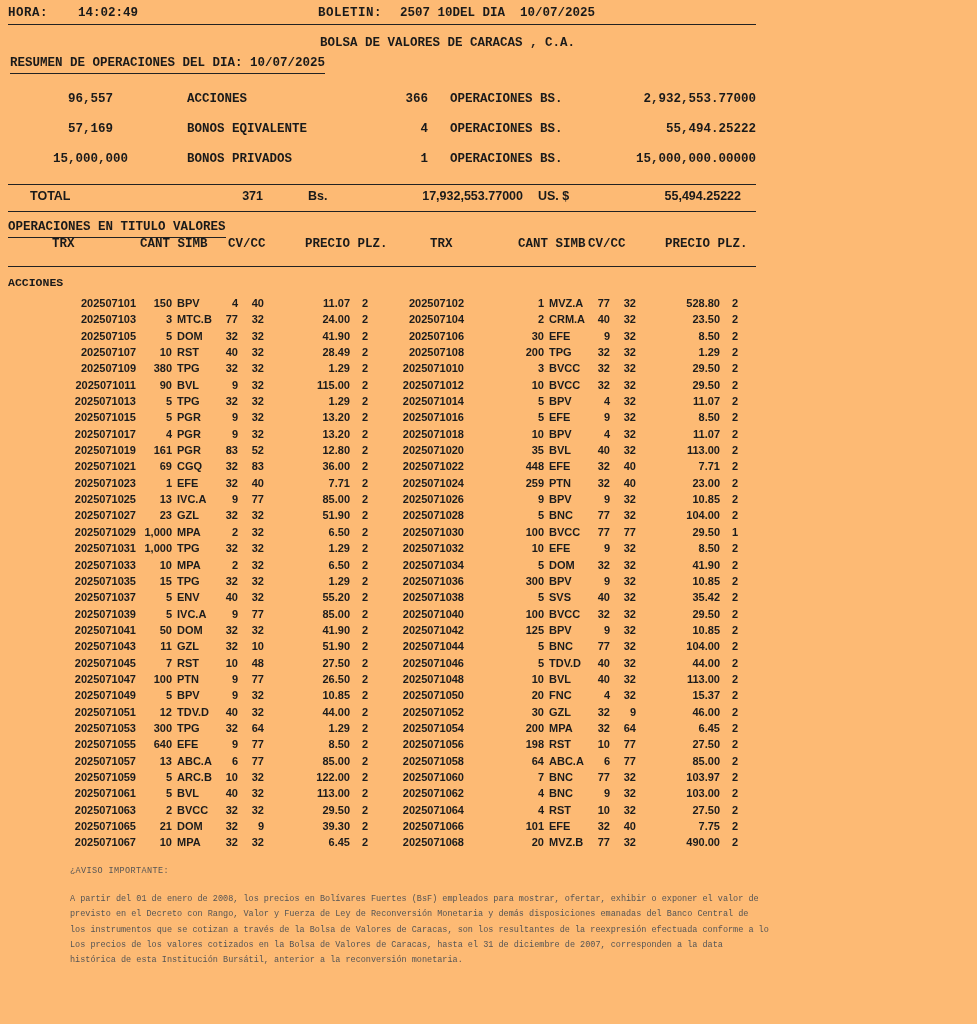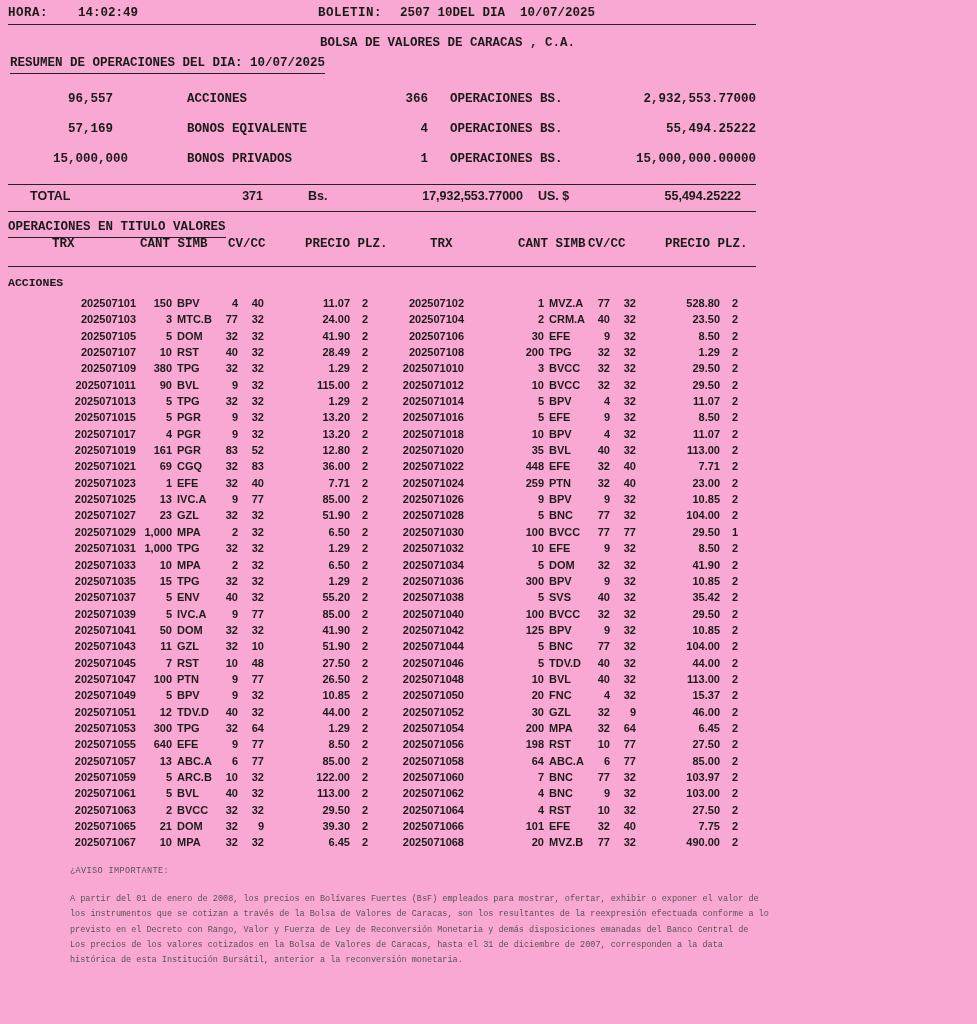--- a/index.html
+++ b/index.html
@@ -1,19 +1,19 @@
 <!DOCTYPE html>
 <html><head>
 <meta charset="utf-8">
 <style>
   html,body{margin:0;padding:0;background:#ffffff;}
   .page{
     position:relative;
     width:977px;height:1024px;
-    background:#f9a8d4;
+    background:#fdba74;
     font-family:"Liberation Mono","DejaVu Sans Mono",monospace;
     color:#1a1a1a;
     overflow:hidden;
   }
   .mono-b{font-family:"Liberation Mono","DejaVu Sans Mono",monospace;font-weight:bold;font-size:12.5px;white-space:pre;}
   .abs{position:absolute;}
   .rule{position:absolute;left:8px;width:748px;border-top:1.6px solid #222;height:0;}
   
   .hdr-label{letter-spacing:.5px;}
   .underlined{border-bottom:1.6px solid #222;padding-bottom:3px;}
@@ -804,19 +804,19 @@
       <span class="c-cc">32</span>
       <span class="c-price">490.00</span>
       <span class="c-plz">2</span>
     </div>
   </div>
     </div>
 
   <div class="footer">
     <div class="f-title">¿AVISO IMPORTANTE:</div>
     <div class="f-line">A partir del 01 de enero de 2008, los precios en Bolívares Fuertes (BsF) empleados para mostrar, ofertar, exhibir o exponer el valor de</div>
+    <div class="f-line">previsto en el Decreto con Rango, Valor y Fuerza de Ley de Reconversión Monetaria y demás disposiciones emanadas del Banco Central de</div>
     <div class="f-line">los instrumentos que se cotizan a través de la Bolsa de Valores de Caracas, son los resultantes de la reexpresión efectuada conforme a lo</div>
-    <div class="f-line">previsto en el Decreto con Rango, Valor y Fuerza de Ley de Reconversión Monetaria y demás disposiciones emanadas del Banco Central de</div>
     <div class="f-line">Los precios de los valores cotizados en la Bolsa de Valores de Caracas, hasta el 31 de diciembre de 2007, corresponden a la data</div>
     <div class="f-line">histórica de esta Institución Bursátil, anterior a la reconversión monetaria.</div>
   </div>
 
 </div>
 
 </body></html>

